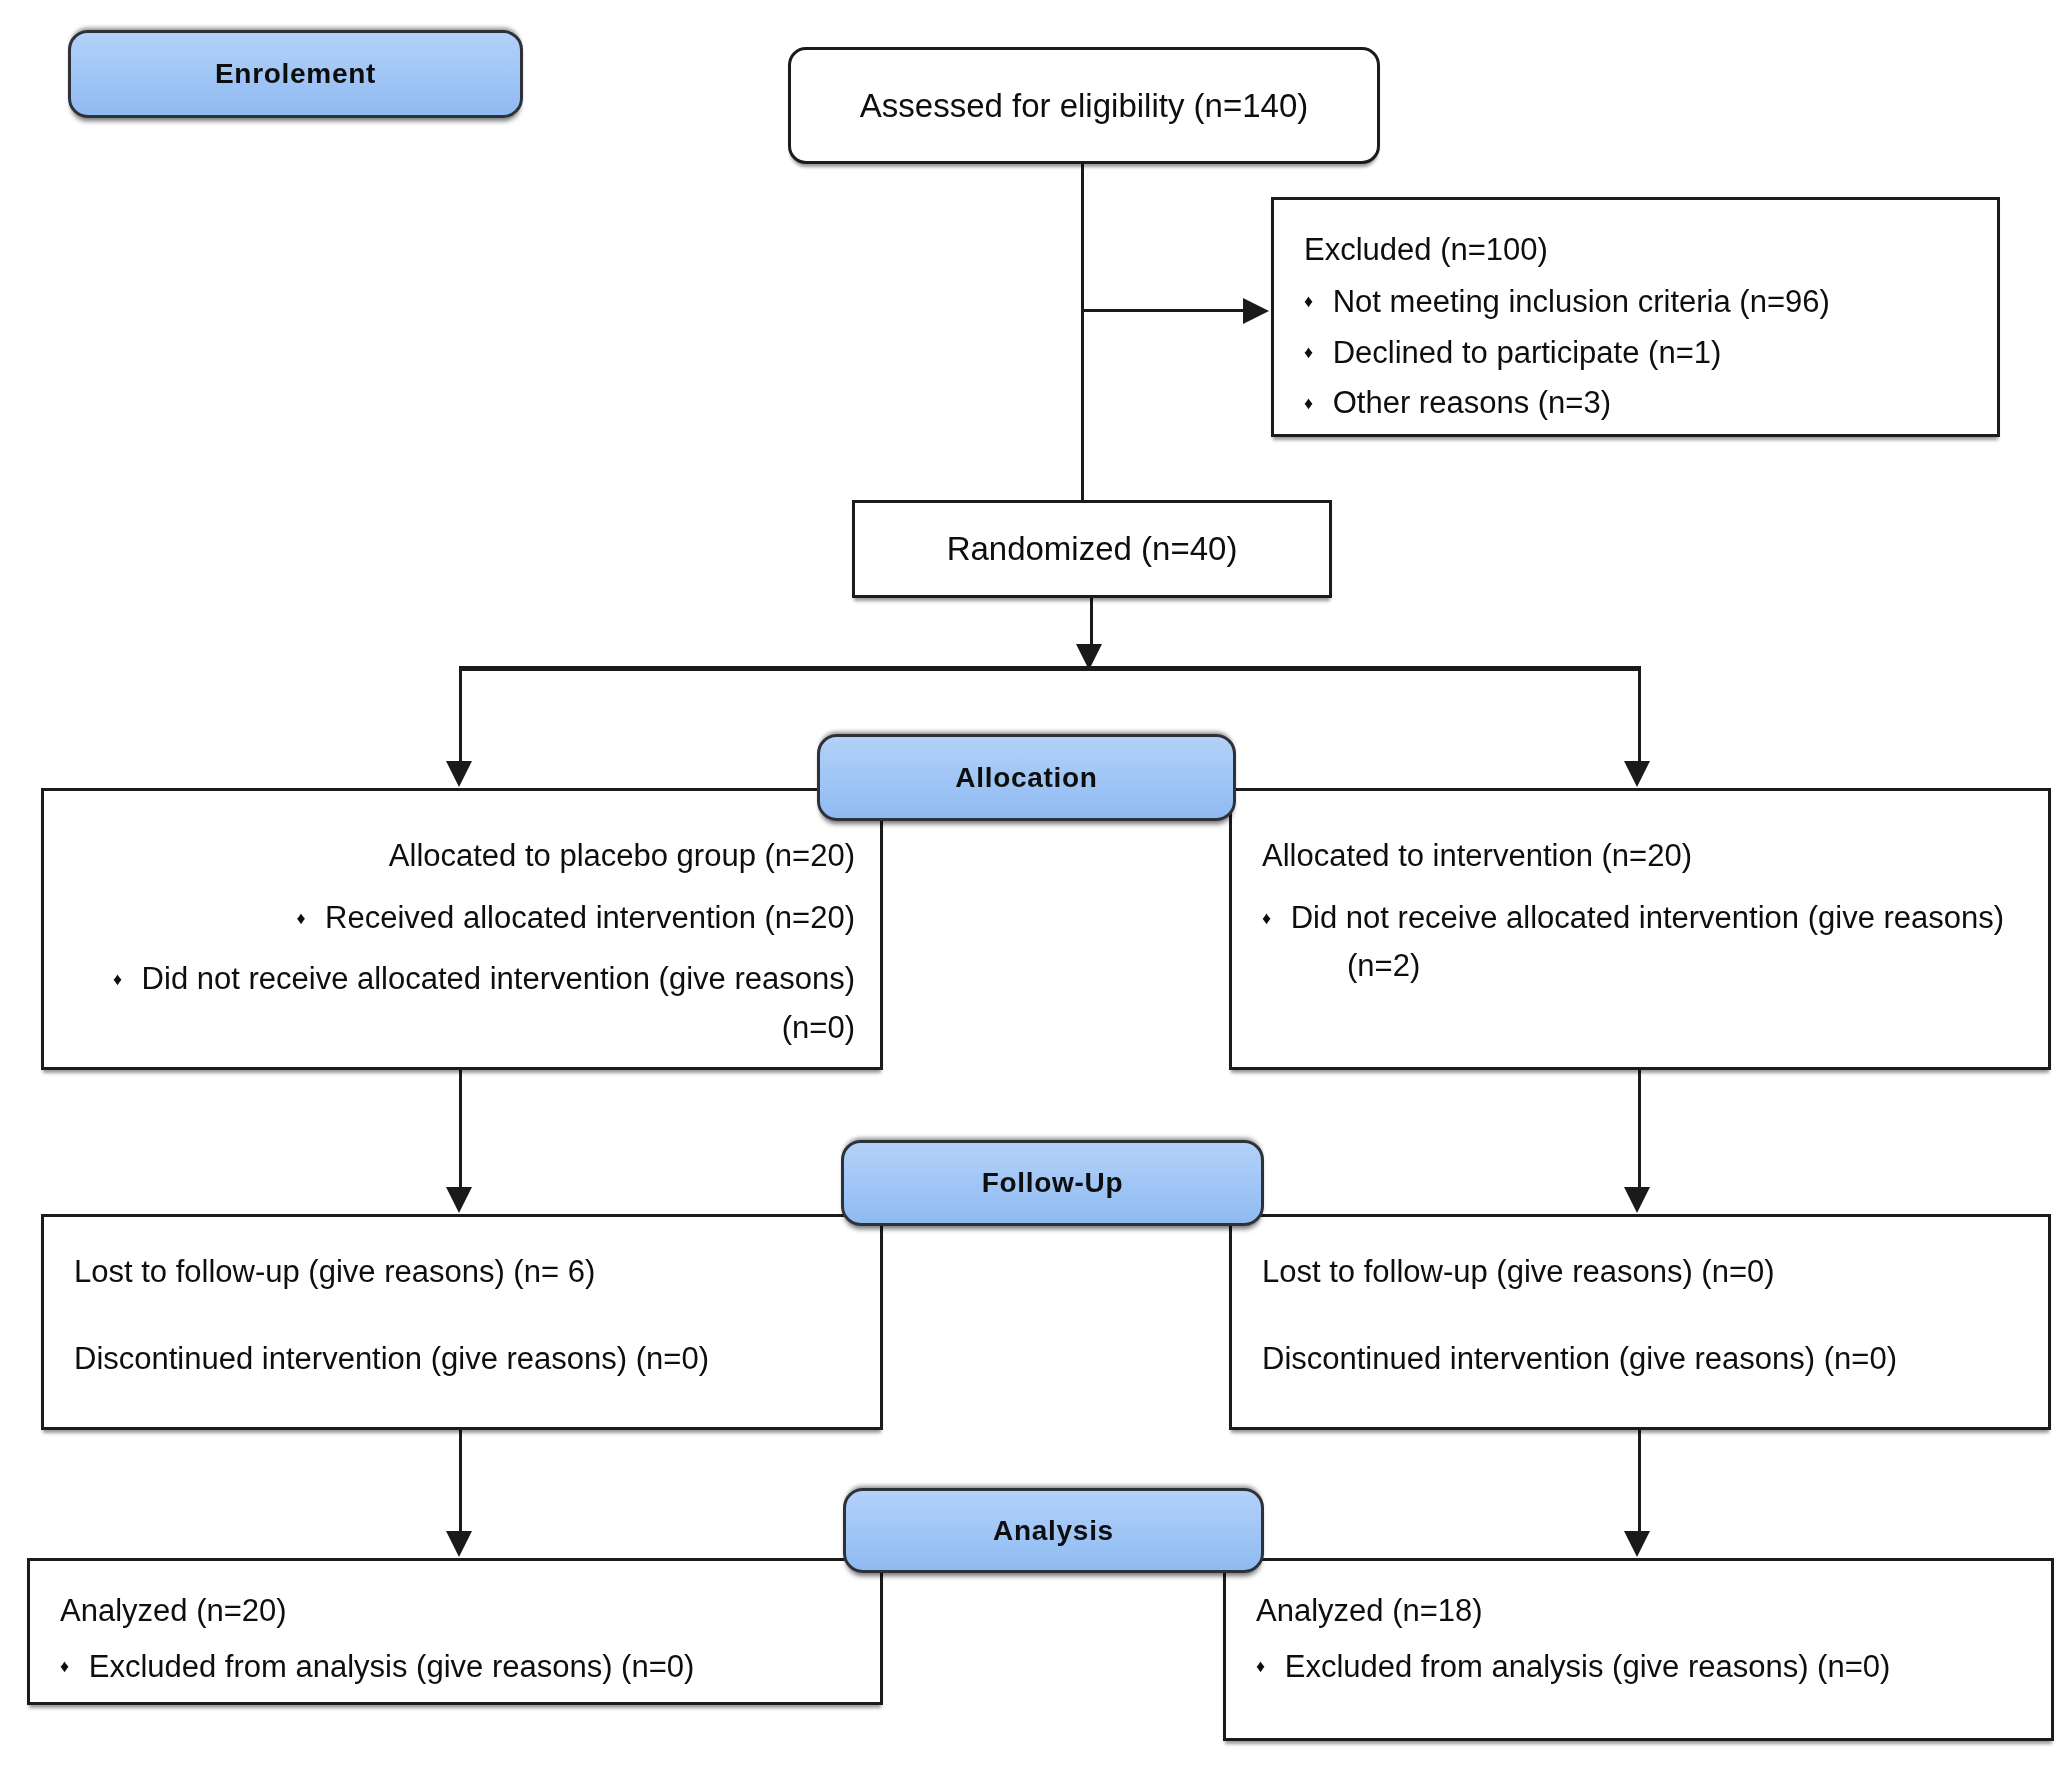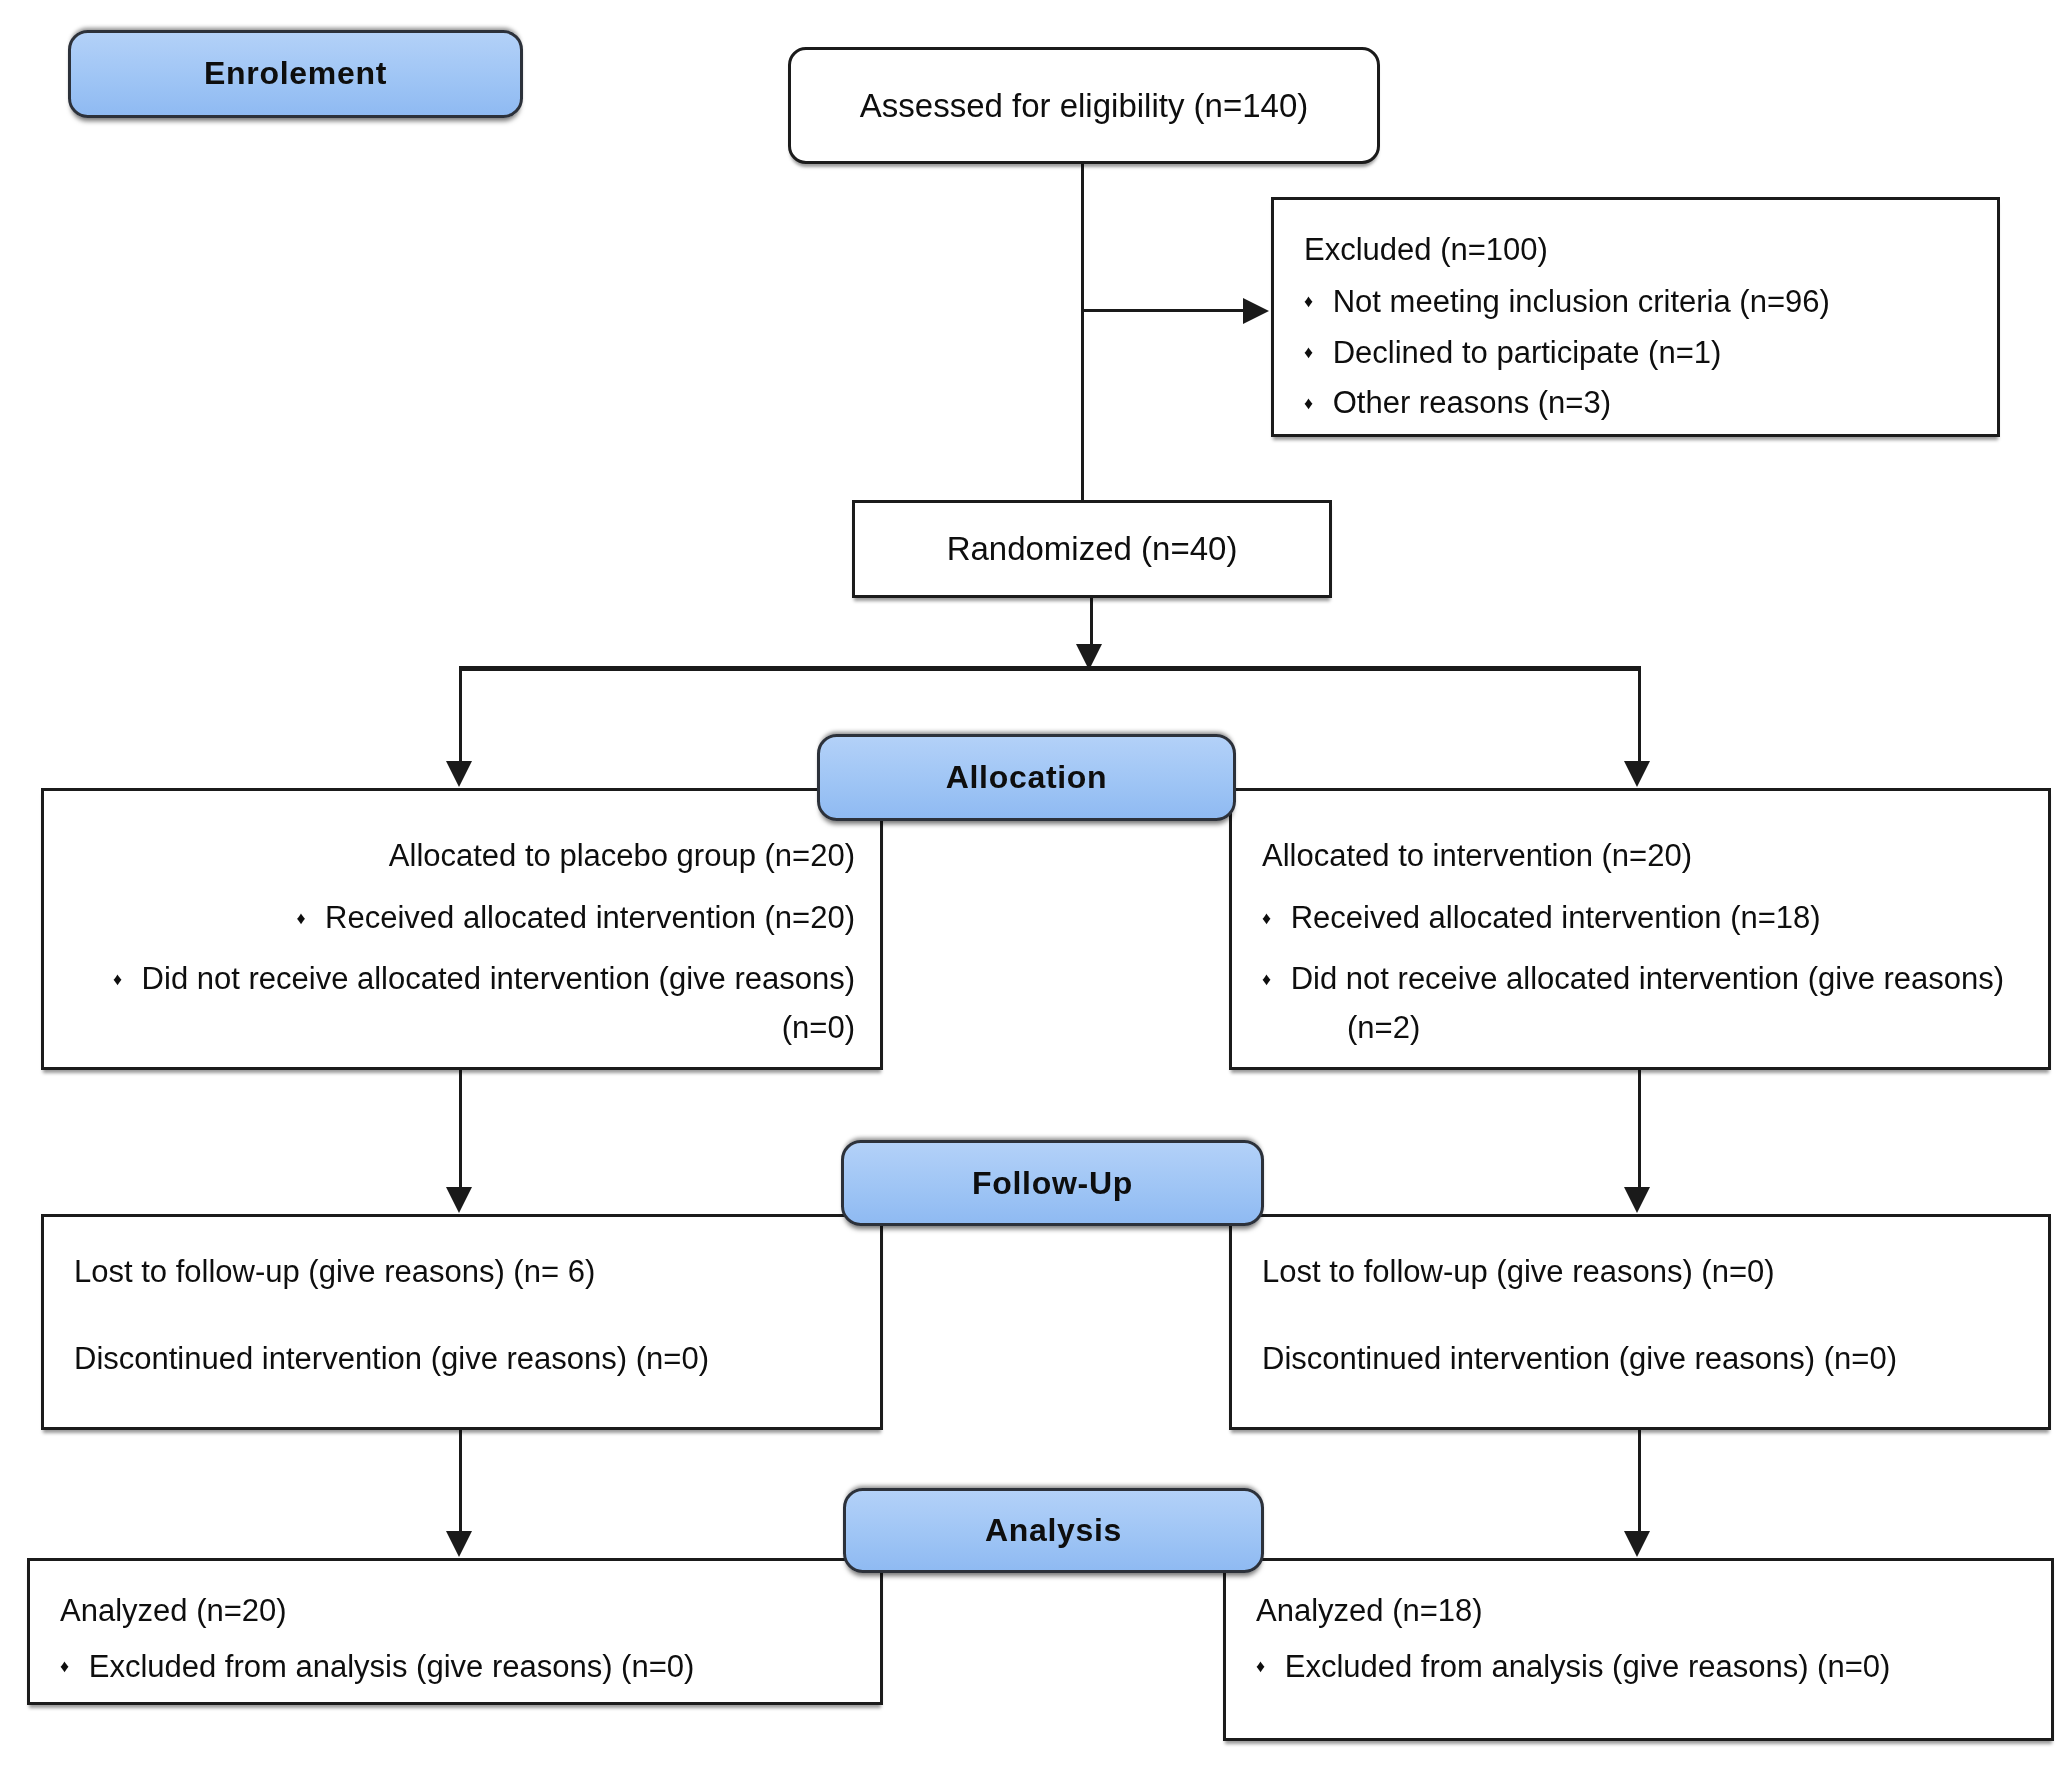--- a/index.html
+++ b/index.html
@@ -38,21 +38,21 @@
   .fu-line + .fu-line{margin-top:39px;}
   
   .stage{
     position:absolute;
     display:flex;align-items:center;justify-content:center;
     background:linear-gradient(180deg,var(--stage-fill-light,#b3d1f8) 0%,var(--stage-fill,#9fc5f5) 55%,var(--stage-fill-dark,#8fbaf2) 100%);
     border:3.3px solid var(--stage-border,#2c313a);
     border-radius:19.7px;
     box-sizing:border-box;
     box-shadow:0 5.9px 5.2px -3.3px rgba(0,0,0,.55),0 -4.6px 4.6px -3.3px rgba(0,0,0,.45);
-    font-size:32px;font-weight:bold;
+    font-size:28px;font-weight:bold;
     letter-spacing:0.7px;
     z-index:10;
   }
   
   .vline,.hline{position:absolute;background:var(--line,#1a1a1a);z-index:1;}
   .vline{width:3.3px;}
   .hline{height:3.3px;}
   .hline.thick{height:4.6px;}
   .arr-down{
     position:absolute;width:0;height:0;z-index:3;
@@ -138,23 +138,20 @@
     <div class="bullet" style="margin-bottom:13px;">
       <span class="diamond">♦</span><span>Received allocated intervention (n=20)</span>
     </div>
     <div class="bullet">
       <span class="diamond">♦</span><span>Did not receive allocated intervention (give reasons) (n=0)</span>
     </div>
   </div>
 
   <div class="fbox lefttext" style="left:1229px;top:788px;width:822px;height:282px;padding-top:41px;">
     <div class="box-title" style="margin-bottom:14.4px;">Allocated to intervention (n=20)</div>
-    <div class="bullet" style="margin-bottom:13px;">
-      <span class="diamond">♦</span><span>Received allocated intervention (n=18)</span>
-    </div>
     <div class="bullet">
       <span class="diamond">♦</span><span>Did not receive allocated intervention (give reasons) (n=2)</span>
     </div>
   </div>
 
   <div class="fbox lefttext" style="left:41px;top:1214px;width:842px;height:216px;padding-top:31px;">
     <div class="fu-line">Lost to follow-up (give reasons) (n= 6)</div>
     <div class="fu-line">Discontinued intervention (give reasons) (n=0)</div>
   </div>
 

